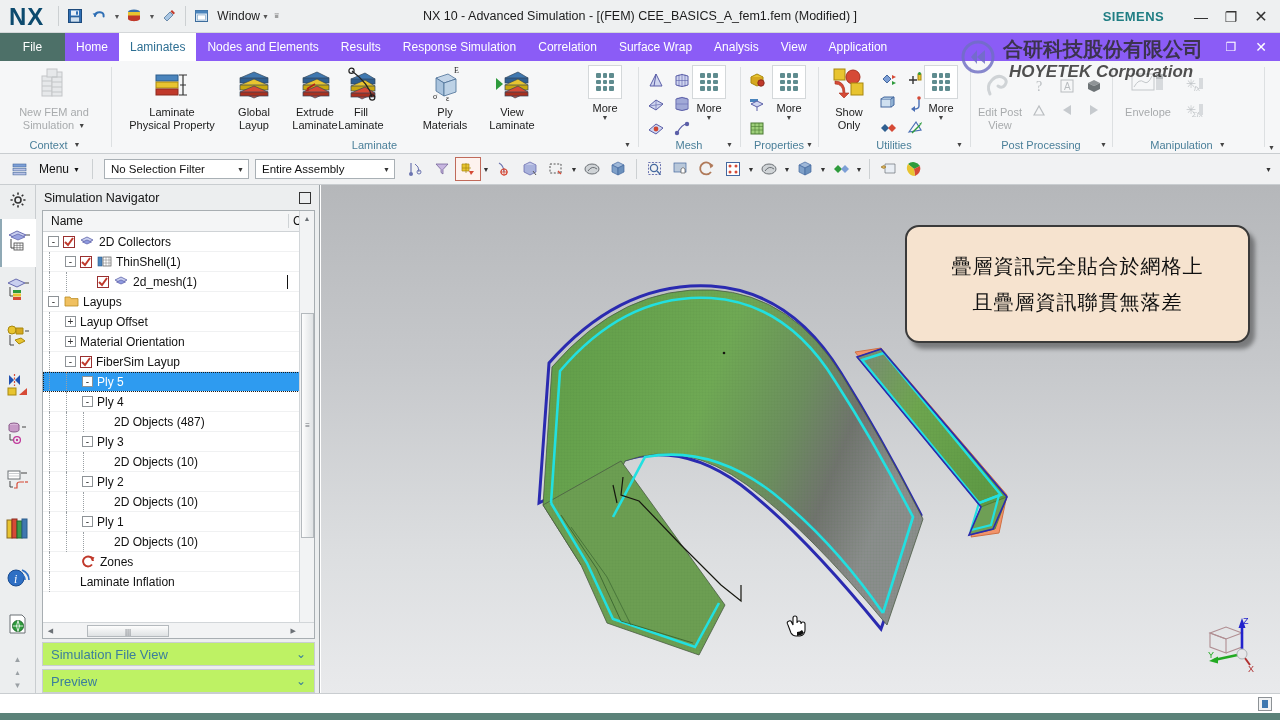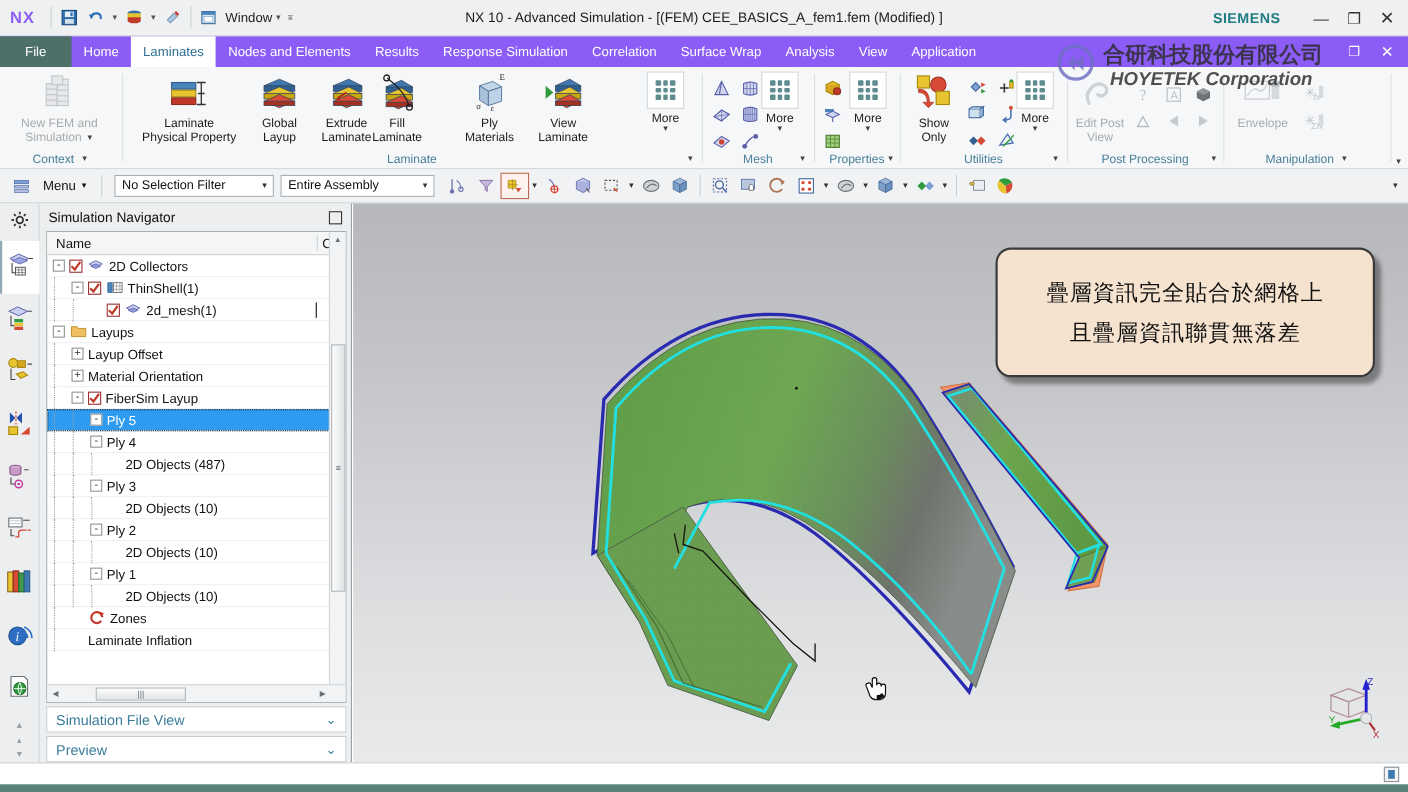--- a/index.html
+++ b/index.html
@@ -10,21 +10,21 @@
   }
   #app { position: relative; width: 1280px; height: 720px; }
 
   
   .titlebar {
     position: absolute; left: 0; top: 0; width: 1280px; height: 33px;
     background: #eef0f1; border-bottom: 1px solid #d4d7d9;
     display: flex; align-items: center;
   }
   .nx-logo {
-    font-size: 15px; font-weight: bold; color: #8b5cf6; letter-spacing: 1px;
+    font-size: 24px; font-weight: bold; color: #0c4a6e; letter-spacing: 1px;
     padding: 0 10px 0 9px; line-height: 33px;
   }
   .tb-sep { width: 1px; height: 20px; background: #ccd0d2; margin: 0 4px; }
   .tb-btn {
     width: 24px; height: 24px; display: flex; align-items: center;
     justify-content: center; cursor: default;
   }
   .tb-caret { font-size: 7px; color: #555; width: 11px; text-align: center; }
   .win-label { font-size: 12px; color: #222; margin-left: 3px; }
   .title-text {
@@ -184,21 +184,21 @@
   .vthumb .grip { font-size: 8px; color: #6b7075; letter-spacing: 0; }
   .hscroll {
     height: 16px; background: #f2f3f4; border-top: 1px solid #d2d6d9;
     display: flex; align-items: center; position: relative;
   }
   .hsarrow { width: 15px; text-align: center; font-size: 7px; color: #6b7075; }
   .hthumb { position: absolute; left: 44px; top: 2px; height: 12px; width: 82px;
             background: linear-gradient(180deg,#fdfdfd,#dfe2e4); border: 1px solid #b4b9bd;
             display: flex; align-items: center; justify-content: center; font-size: 8px; color: #6b7075; }
   .accbar {
-    height: 24px; margin: 3px 4px 0 6px; background: #ffffff;
+    height: 24px; margin: 3px 4px 0 6px; background: #bef264;
     border: 1px solid #c9ced2; display: flex; align-items: center;
     justify-content: space-between; padding: 0 8px;
     font-size: 13px; color: #3b7e9c;
   }
   .accbar .chev { font-size: 12px; color: #3b7e9c; }
 
   
   .viewport {
     position: absolute; left: 321px; top: 185px; width: 959px; height: 508px;
     background: linear-gradient(180deg,#b5b7ba 0%, #c6c8cb 35%, #dcdee0 72%, #e9eaec 100%);

